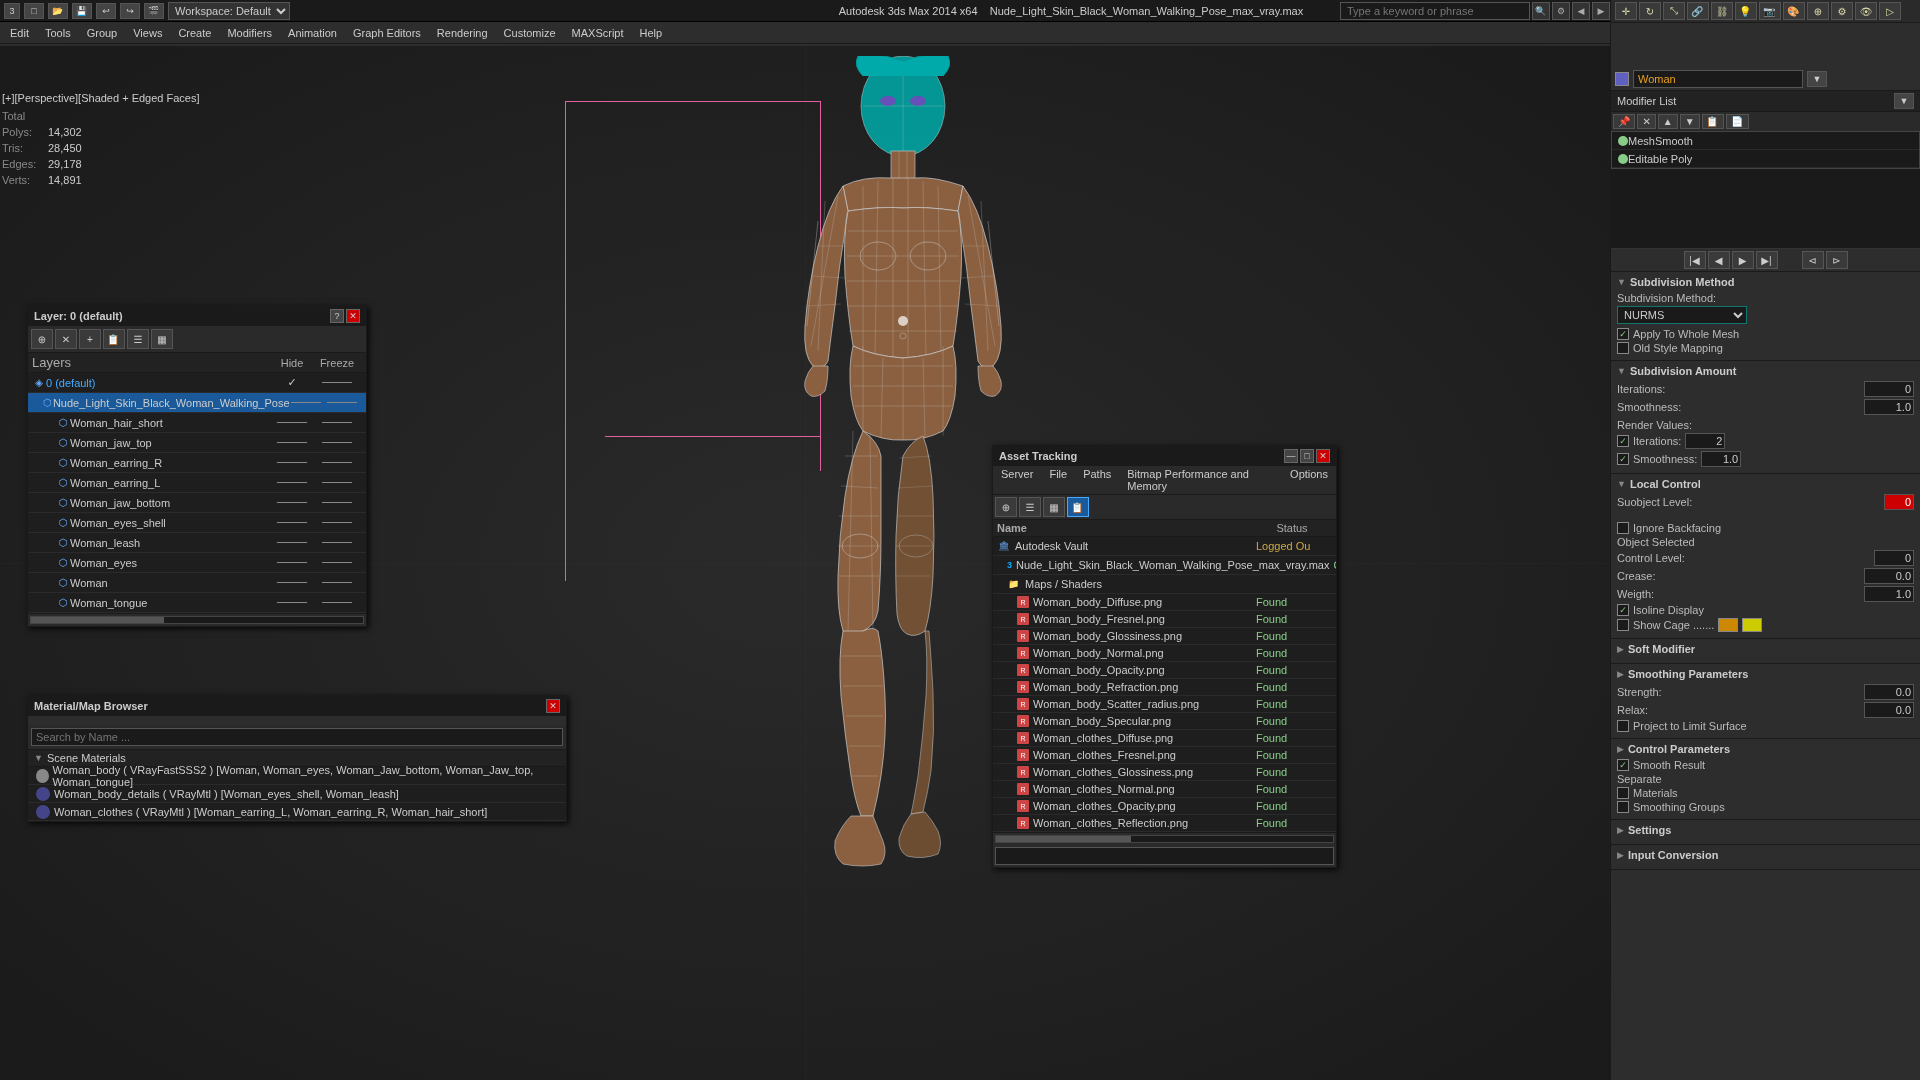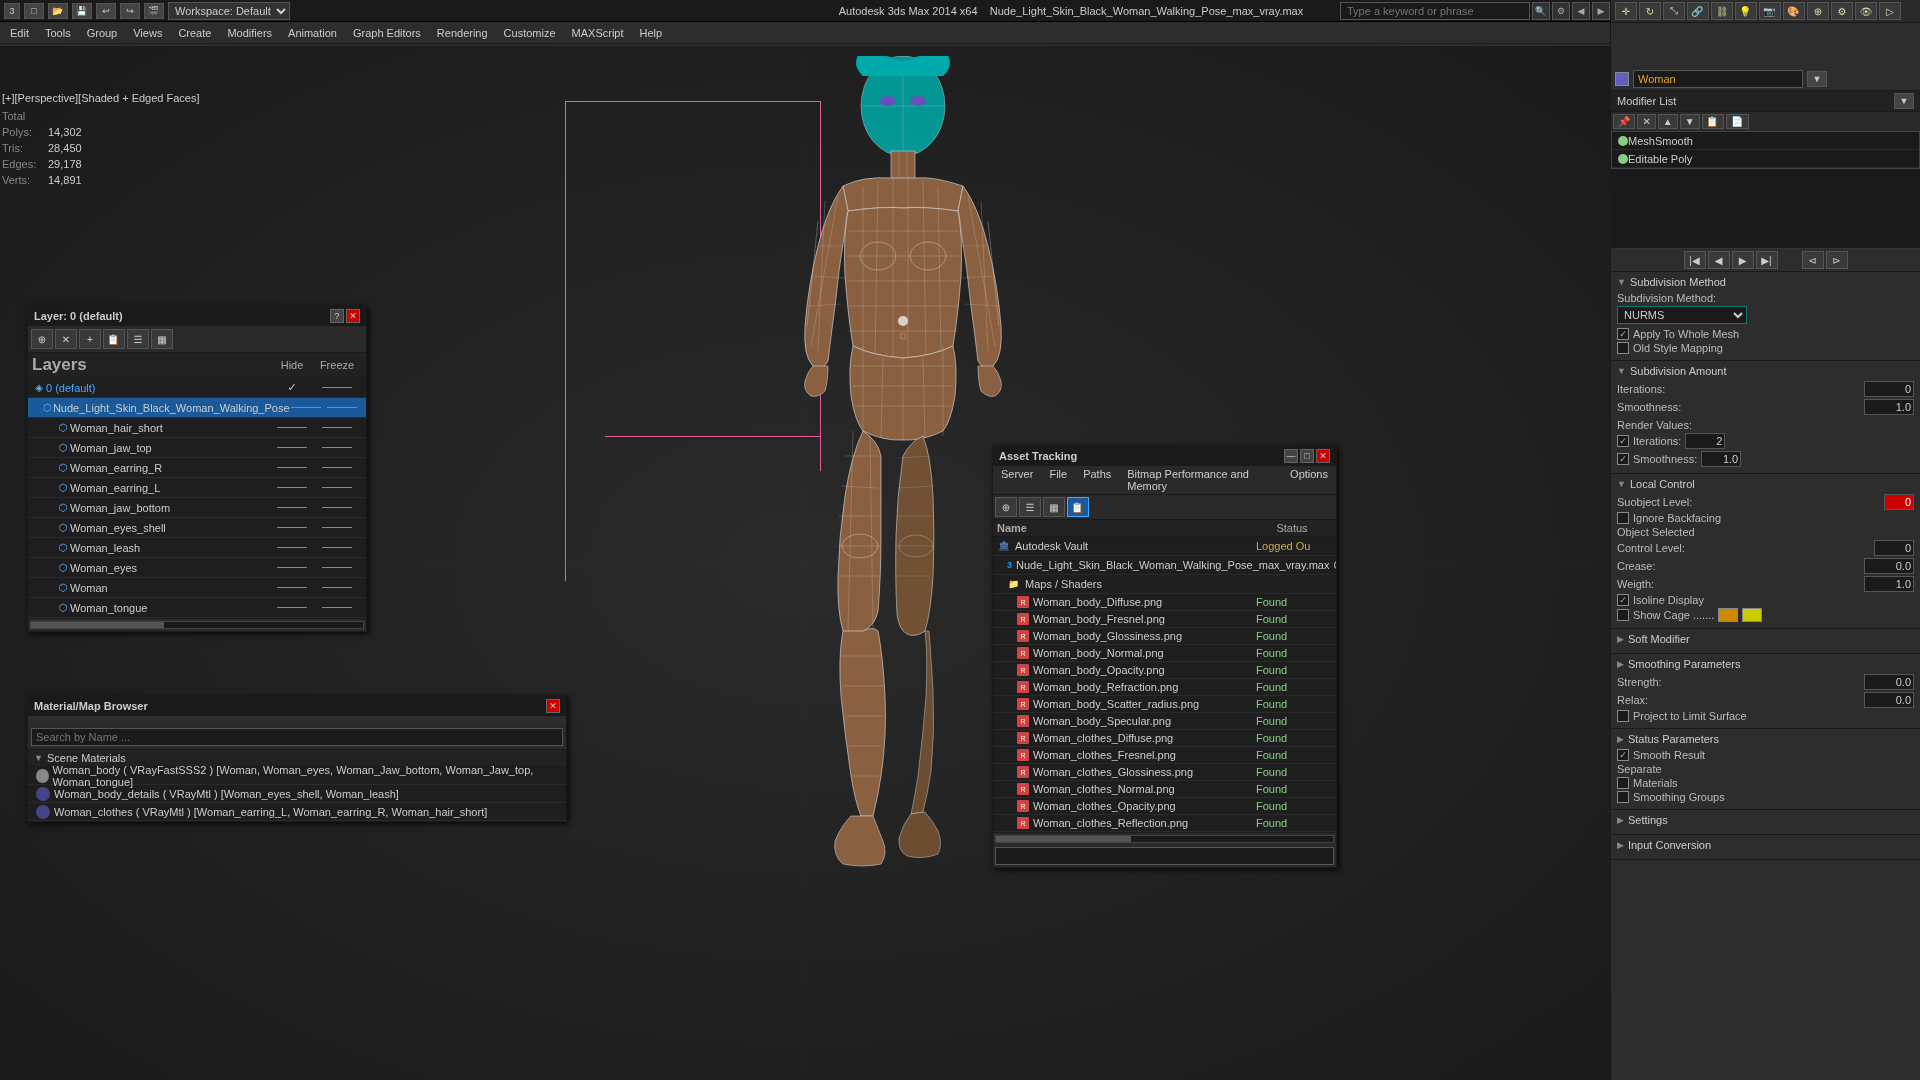--- a/index.html
+++ b/index.html
@@ -47,21 +47,21 @@
     .grid-line-v { position: absolute; height: 100%; width: 1px; background: rgba(100,100,100,0.2); }
 
     
     #right-panel { position: absolute; top: 0; right: 0; width: 310px; height: 1080px; background: #2d2d2d; border-left: 1px solid #1a1a1a; overflow: hidden; }
 
     
     #rp-header { padding: 2px 4px; background: #2d2d2d; display: flex; align-items: center; gap: 4px; height: 24px; border-bottom: 1px solid #1a1a1a; margin-top: 44px; }
     #rp-name-input { background: #1a1a1a; border: 1px solid #555; color: #e8a020; padding: 2px 4px; width: 170px; height: 18px; font-size: 11px; }
     #rp-color-btn { width: 14px; height: 14px; background: #6060c0; border: 1px solid #888; cursor: pointer; }
     .section-arrow { color: #888; font-size: 9px; }
-    .section-title { color: #ccc; font-size: 11px; font-weight: normal; }
+    .section-title { color: #ccc; font-size: 11px; font-weight: bold; }
     .modifier-toolbar { display: flex; gap: 2px; padding: 2px; background: #2a2a2a; }
     .mod-btn { background: #3a3a3a; border: 1px solid #555; padding: 1px 4px; cursor: pointer; font-size: 10px; color: #ccc; }
     .modifier-list { background: #1a1a1a; border: 1px solid #444; }
     .modifier-item { display: flex; align-items: center; padding: 2px 6px; border-bottom: 1px solid #2a2a2a; cursor: pointer; height: 18px; }
     .modifier-name { color: #ccc; font-size: 11px; }
     .modifier-bulb { width: 10px; height: 10px; background: #88cc88; border-radius: 50%; }
 
     
     .prop-section { padding: 4px 6px; border-bottom: 1px solid #1a1a1a; }
     .prop-section-header { display: flex; align-items: center; gap: 4px; margin-bottom: 4px; cursor: pointer; }
@@ -78,21 +78,21 @@
     
     #layer-dialog { position: absolute; left: 27px; top: 305px; width: 340px; background: #2d2d2d; border: 1px solid #1a1a1a; box-shadow: 2px 2px 6px rgba(0,0,0,0.8); z-index: 100; }
     #layer-title { background: #1a1a1a; padding: 3px 6px; display: flex; align-items: center; justify-content: space-between; cursor: move; }
     #layer-title-text { color: #ccc; font-size: 11px; font-weight: bold; }
     .dialog-controls { display: flex; align-items: center; gap: 2px; }
     .dialog-btn { width: 14px; height: 14px; background: #444; border: 1px solid #666; display: flex; align-items: center; justify-content: center; cursor: pointer; font-size: 9px; color: #ccc; }
     .dialog-btn.close-btn { background: #c00; }
     #layer-toolbar { display: flex; gap: 2px; padding: 3px; background: #2a2a2a; border-bottom: 1px solid #1a1a1a; }
     .layer-tool-btn { width: 22px; height: 20px; background: #3a3a3a; border: 1px solid #555; display: flex; align-items: center; justify-content: center; cursor: pointer; font-size: 10px; color: #ccc; }
     #layer-header { display: flex; align-items: center; padding: 2px 4px; background: #222; border-bottom: 1px solid #1a1a1a; }
-    #layer-header-name { flex: 1; color: #aaa; font-size: 17px; font-weight: bold; }
+    #layer-header-name { flex: 1; color: #aaa; font-size: 13px; font-weight: normal; }
     #layer-header-hide { width: 40px; color: #aaa; font-size: 11px; text-align: center; }
     #layer-header-freeze { width: 50px; color: #aaa; font-size: 11px; text-align: center; }
     .layer-rows { background: #1e1e1e; max-height: 240px; overflow-y: auto; }
     .layer-row { display: flex; align-items: center; padding: 2px 4px; border-bottom: 1px solid #2a2a2a; cursor: pointer; height: 20px; }
     .layer-row.selected { background: #1a5a9a; }
     .layer-row-indent { width: 12px; }
     .layer-icon { width: 14px; height: 14px; color: #6af; font-size: 10px; display: flex; align-items: center; justify-content: center; }
     .layer-name { flex: 1; color: #ccc; font-size: 11px; }
     .layer-name.blue { color: #4af; }
     .layer-check { width: 40px; display: flex; align-items: center; justify-content: center; }
@@ -480,21 +480,21 @@
       <span class="prop-label">Smoothness:</span>
       <input type="text" class="spinner" style="width: 40px;" value="1.0">
     </div>
   </div>
 
   <div class="prop-section">
     <div class="prop-section-header">
       <span class="section-arrow">▼</span>
       <span class="section-title">Local Control</span>
     </div>
-    <div class="spinner-row" style="margin-bottom:2px;">
+    <div class="spinner-row" style="margin-bottom:12px;">
       <span class="prop-label">Suobject Level:</span>
       <input type="text" class="spinner" style="width: 30px; background: rgb(204, 0, 0); color: rgb(255, 255, 255);" value="0">
     </div>
     <div class="checkbox-row">
       <div class="check-box"></div>
       <span class="prop-label">Ignore Backfacing</span>
     </div>
     <div style="margin-bottom:2px;">
       <span class="prop-label">Object Selected</span>
     </div>
@@ -544,21 +544,21 @@
     </div>
     <div class="checkbox-row">
       <div class="check-box"></div>
       <span class="prop-label">Project to Limit Surface</span>
     </div>
   </div>
 
   <div class="prop-section">
     <div class="prop-section-header">
       <span class="section-arrow">▶</span>
-      <span class="section-title">Status Parameters</span>
+      <span class="section-title">Control Parameters</span>
     </div>
     <div class="checkbox-row">
       <div class="check-box checked"></div>
       <span class="prop-label">Smooth Result</span>
     </div>
     <div style="margin-bottom:2px;">
       <span class="prop-label">Separate</span>
     </div>
     <div class="checkbox-row">
       <div class="check-box"></div>

